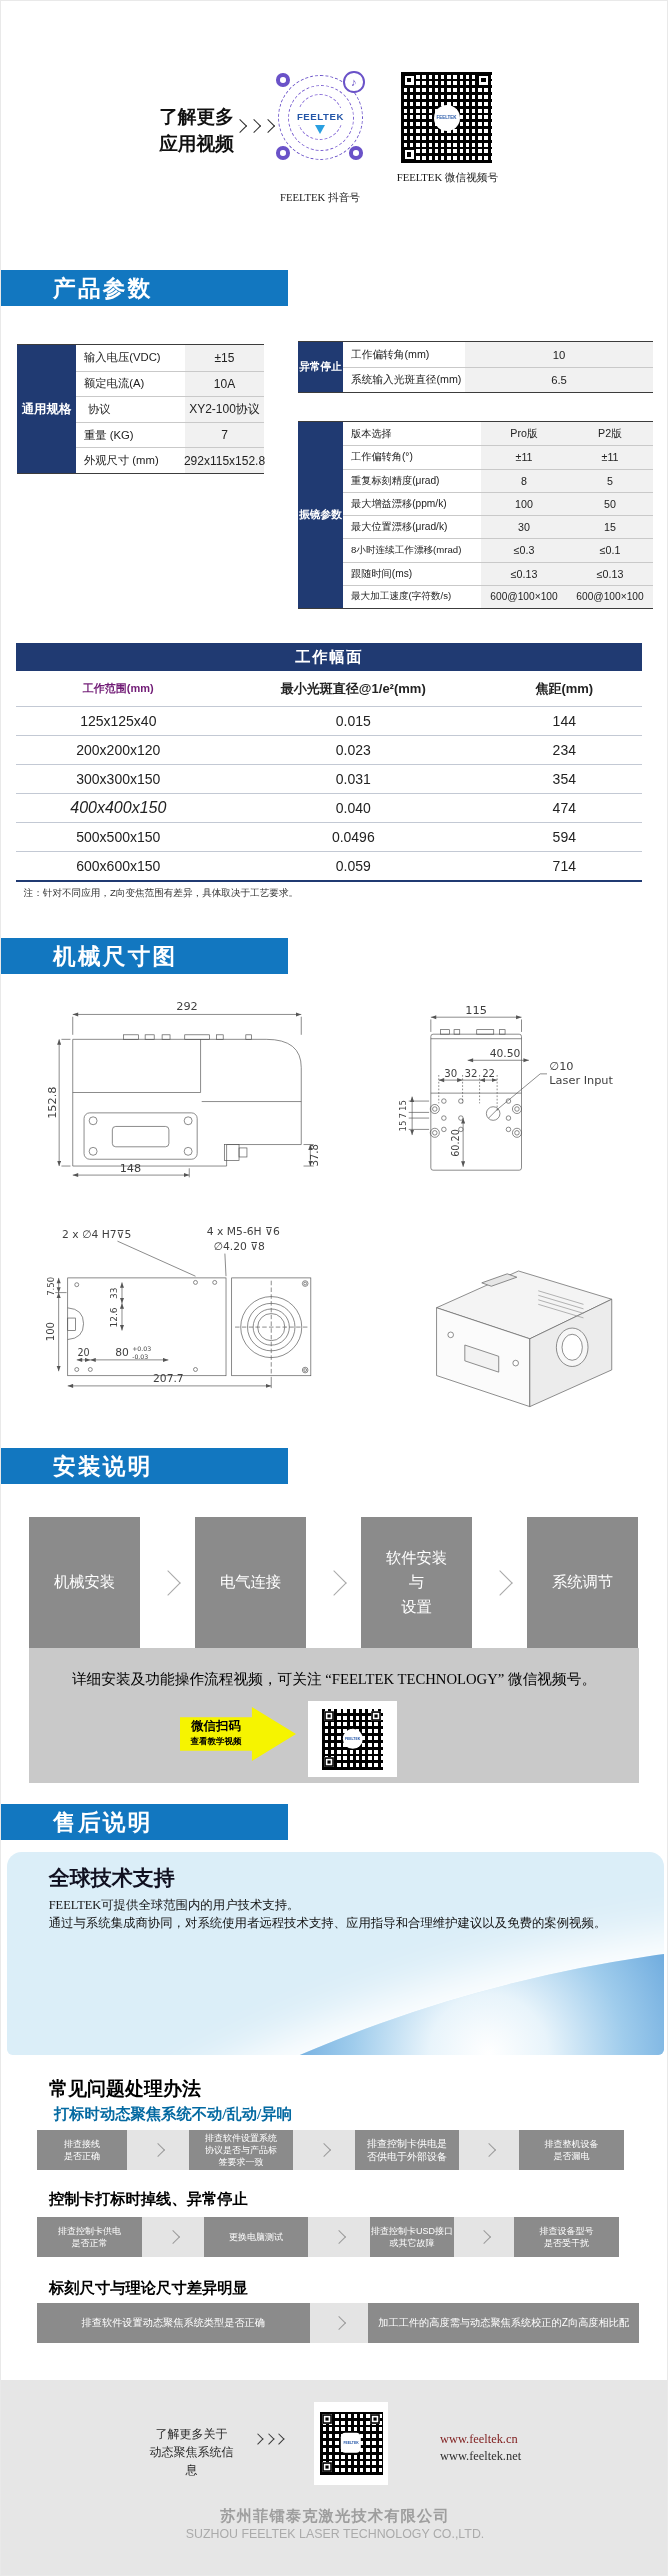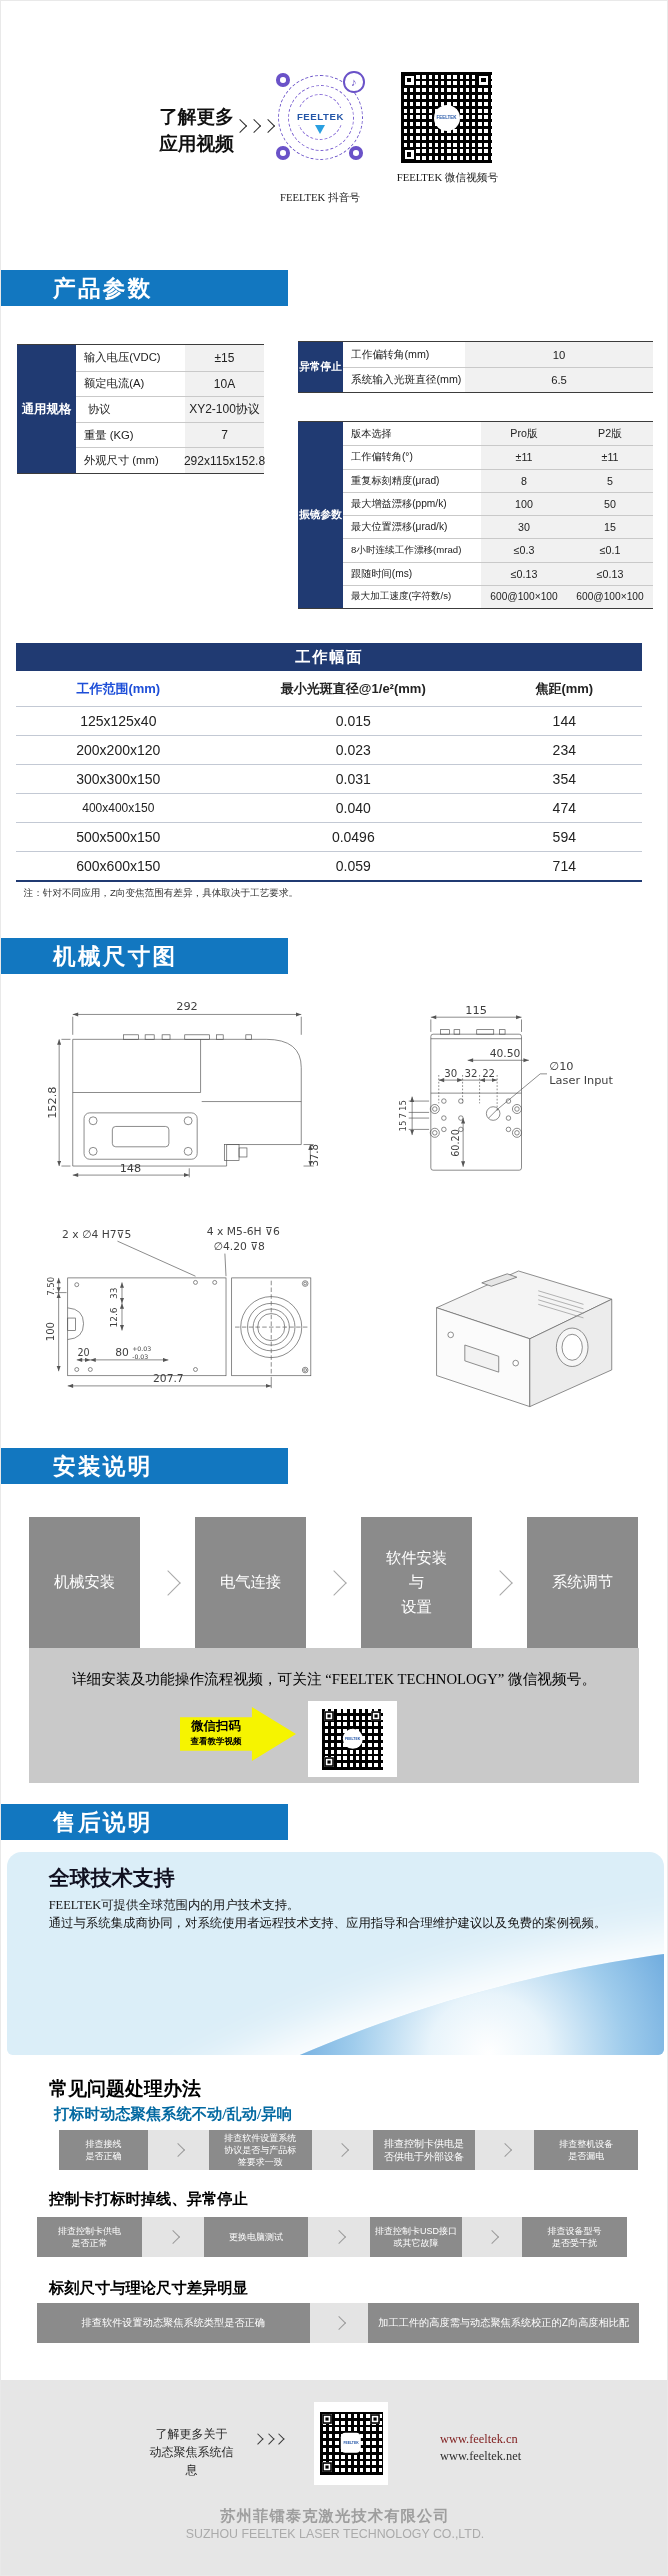--- a/index.html
+++ b/index.html
@@ -123,33 +123,33 @@
     <div class="lb bt" style="font-size:10.2px;">跟随时间(ms)</div>
     <div class="vl bt" style="font-size:10.7px;">≤0.13</div>
     <div class="vl bt" style="font-size:10.7px;">≤0.13</div>
     <div class="lb bt" style="font-size:9.6px;">最大加工速度(字符数/s)</div>
     <div class="vl bt" style="font-size:10.2px;">600@100×100</div>
     <div class="vl bt" style="font-size:10.2px;">600@100×100</div>
   </div>
 
   <div class="abs" style="left:15.3px;top:642px;width:626px;height:28px;background:#203a72;color:#fff;display:flex;align-items:center;justify-content:center;font-size:15.3px;font-weight:bold;letter-spacing:1.7px;">工作幅面</div>
   <div id="wa-grid" class="abs" style="left:15.3px;top:670px;width:626px;display:grid;grid-template-columns:204px 266px 156px;grid-template-rows:35px repeat(6,29px);border-bottom:2.3px solid #203a72;box-sizing:border-box;">
-    <div style="font-size:13px;font-weight:bold;color:#1d4ed8;">工作范围(mm)</div>
+    <div style="font-size:11px;font-weight:bold;color:#701a75;">工作范围(mm)</div>
     <div style="font-size:13px;font-weight:bold;color:#222;">最小光斑直径@1/e²(mm)</div>
     <div style="font-size:13px;font-weight:bold;color:#222;">焦距(mm)</div>
     <div class="wa-line" style="font-size:14px;">125x125x40</div>
     <div class="wa-line" style="font-size:14px;">0.015</div>
     <div class="wa-line" style="font-size:14px;">144</div>
     <div class="wa-line" style="font-size:14px;">200x200x120</div>
     <div class="wa-line" style="font-size:14px;">0.023</div>
     <div class="wa-line" style="font-size:14px;">234</div>
     <div class="wa-line" style="font-size:14px;">300x300x150</div>
     <div class="wa-line" style="font-size:14px;">0.031</div>
     <div class="wa-line" style="font-size:14px;">354</div>
-    <div class="wa-line" style="font-size:12px;">400x400x150</div>
+    <div class="wa-line" style="font-size:16px;font-style:italic;">400x400x150</div>
     <div class="wa-line" style="font-size:14px;">0.040</div>
     <div class="wa-line" style="font-size:14px;">474</div>
     <div class="wa-line" style="font-size:14px;">500x500x150</div>
     <div class="wa-line" style="font-size:14px;">0.0496</div>
     <div class="wa-line" style="font-size:14px;">594</div>
     <div class="wa-line" style="font-size:14px;">600x600x150</div>
     <div class="wa-line" style="font-size:14px;text-align:center;">0.059</div>
     <div class="wa-line" style="font-size:14px;">714</div>
   </div>
   <div class="abs" style="left:22.6px;top:886px;font-size:9.6px;color:#333;">注：针对不同应用，Z向变焦范围有差异，具体取决于工艺要求。</div>
@@ -376,21 +376,21 @@
          box-shadow:0 0 45px 22.6px rgba(255,255,255,0.95);"></div>
     <div class="serif" style="position:absolute;left:42px;top:12.4px;font-size:21px;font-weight:bold;color:#101020;">全球技术支持</div>
     <div class="serif" style="position:absolute;left:42px;top:45px;font-size:12.4px;color:#141414;">FEELTEK可提供全球范围内的用户技术支持。</div>
     <div class="serif" style="position:absolute;left:42px;top:63px;font-size:12.4px;color:#141414;">通过与系统集成商协同，对系统使用者远程技术支持、应用指导和合理维护建议以及免费的案例视频。</div>
   </div>
 
   <div class="abs serif" style="left:48px;top:2075px;font-size:19px;font-weight:bold;color:#000;">常见问题处理办法</div>
 
   <div class="abs serif" style="left:53px;top:2103px;font-size:15.3px;font-weight:bold;color:#0369a1;">打标时动态聚焦系统不动/乱动/异响</div>
   <div class="abs" style="left:36px;top:2129px;width:601px;height:40px;display:flex;">
-    <div class="stepbox" style="width:90px;font-size:9px;line-height:1.35;margin-left:22px;">排查接线
+    <div class="stepbox" style="width:90px;font-size:9px;line-height:1.35;">排查接线
 是否正确</div>
     <div class="gapcell" style="width:62px;background:#e4e4e4;">
         <span class="gchev" style="width:9px;height:9px;border-width:0;border-top:1.1px solid #9b9b9b;border-right:1.1px solid #9b9b9b;"></span>
       </div>
     <div class="stepbox" style="width:104px;font-size:9px;line-height:1.35;">排查软件设置系统
 协议是否与产品标
 签要求一致</div>
     <div class="gapcell" style="width:62px;background:#e4e4e4;">
         <span class="gchev" style="width:9px;height:9px;border-width:0;border-top:1.1px solid #9b9b9b;border-right:1.1px solid #9b9b9b;"></span>
       </div>
@@ -407,21 +407,21 @@
   <div class="abs" style="left:36px;top:2216px;width:601px;height:40px;display:flex;">
     <div class="stepbox" style="width:105px;font-size:9px;line-height:1.35;">排查控制卡供电
 是否正常</div>
     <div class="gapcell" style="width:62px;background:#e4e4e4;">
         <span class="gchev" style="width:9px;height:9px;border-width:0;border-top:1.1px solid #9b9b9b;border-right:1.1px solid #9b9b9b;"></span>
       </div>
     <div class="stepbox" style="width:104px;font-size:9px;line-height:1.35;">更换电脑测试</div>
     <div class="gapcell" style="width:62px;background:#e4e4e4;">
         <span class="gchev" style="width:9px;height:9px;border-width:0;border-top:1.1px solid #9b9b9b;border-right:1.1px solid #9b9b9b;"></span>
       </div>
-    <div class="stepbox" style="width:92px;font-size:9px;line-height:1.35;">排查控制卡USD接口
+    <div class="stepbox" style="width:84px;font-size:9px;line-height:1.35;">排查控制卡USD接口
 或其它故障</div>
     <div class="gapcell" style="width:60px;background:#e4e4e4;">
         <span class="gchev" style="width:9px;height:9px;border-width:0;border-top:1.1px solid #9b9b9b;border-right:1.1px solid #9b9b9b;"></span>
       </div>
     <div class="stepbox" style="width:105px;font-size:9px;line-height:1.35;">排查设备型号
 是否受干扰</div>
   </div>
 
   <div class="abs serif" style="left:48px;top:2277px;font-size:15.3px;font-weight:bold;color:#000;">标刻尺寸与理论尺寸差异明显</div>
   <div class="abs" style="left:36px;top:2302px;width:602px;height:40px;display:flex;">

